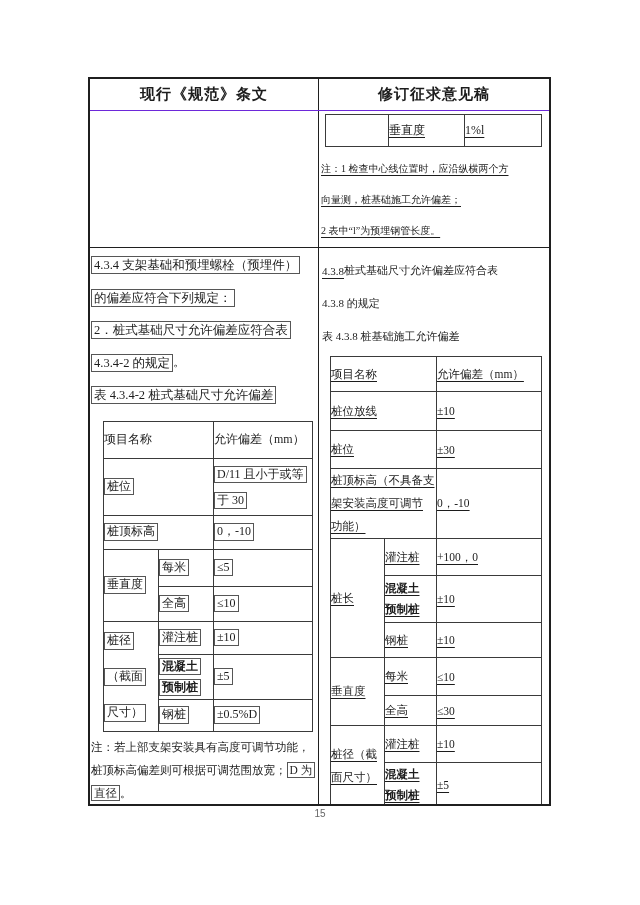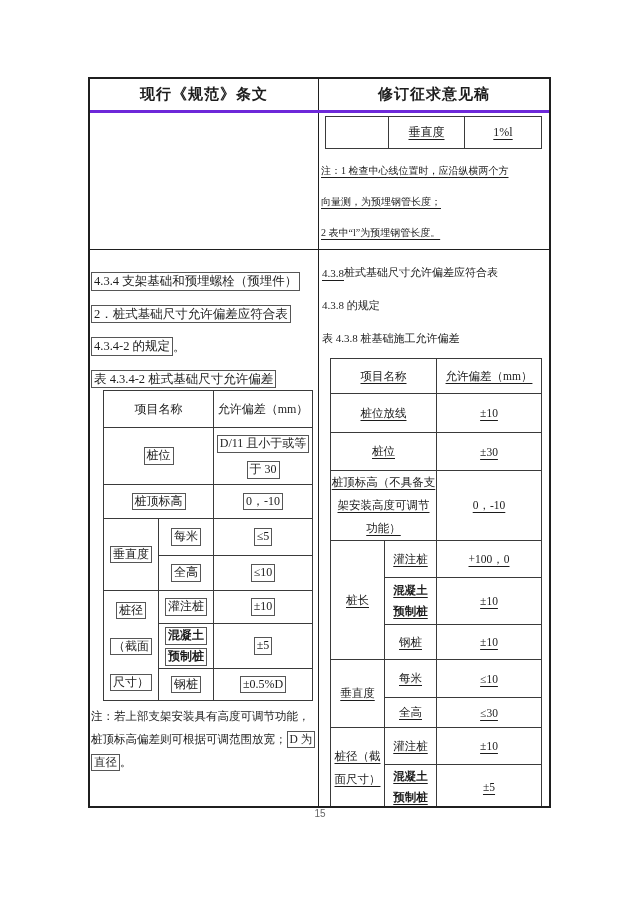--- a/index.html
+++ b/index.html
@@ -9,40 +9,40 @@
     color:#1c1c1c;
   }
   .page{position:relative;width:640px;height:905px;background:#fff;overflow:hidden;}
   .sheet{
     position:absolute;left:88px;top:77px;width:459px;
     border:2px solid #1f1f1f;background:#fff;
   }
   .row{display:flex;}
   .col-l{width:229px;border-right:1px solid #1f1f1f;box-sizing:border-box;overflow:hidden;}
   .col-r{width:230px;box-sizing:border-box;overflow:hidden;}
-  .header-row{height:31px;border-bottom:3px solid #6d28d9;}
+  .header-row{height:31px;border-bottom:1px solid #6d28d9;}
   .hcell{display:flex;align-items:center;justify-content:center;
          font-weight:bold;font-size:15px;letter-spacing:1px;}
   .row1{height:136px;border-bottom:1px solid #1f1f1f;}
   .row2{height:556px;}
 
   
   .tbl{border-collapse:collapse;table-layout:fixed;}
-  .tbl td{border:1px solid #3a3a3a;text-align:center;vertical-align:middle;padding:0;overflow:hidden;}
+  .tbl td{border:1px solid #3a3a3a;vertical-align:middle;padding:0;overflow:hidden;}
   .ftable{width:216px;margin:3px 0 0 6px;font-size:12px;}
   .ltable{width:209px;margin:2px 0 0 13px;font-size:12px;}
   .rtable{width:211px;margin:3px 0 0 11px;font-size:11.5px;}
 
   
   .box{display:inline-block;border:1px solid #565656;padding:0 2px;line-height:1.3;}
   .u{text-decoration:underline;text-underline-offset:3px;text-decoration-thickness:1px;}
 
   
   .lparas{margin:8px 0 0 1px;font-size:12.5px;}
-  .pline{height:32.5px;display:flex;align-items:flex-end;}
+  .pline{height:32.5px;display:flex;align-items:flex-start;}
   .rparas{margin:6px 0 0 3px;font-size:11px;}
   .rline{height:33px;display:flex;align-items:center;}
 
   
   .frnotes{font-size:10px;line-height:31px;margin:6px 0 0 2px;}
   .lnote{margin:4px 0 0 1px;font-size:11.5px;line-height:23px;}
 
   
   .cl26{line-height:26px;}
   .cl36{line-height:36px;}
@@ -85,32 +85,36 @@
               <span class="u">垂直度</span>
             </td>
             <td>
               <span class="u">1%l</span>
             </td>
           </tr>
         </tbody>
           </table>
         <div class="frnotes">
           <div><span class="u">注：1 检查中心线位置时，应沿纵横两个方</span></div>
-          <div><span class="u">向量测，为预埋钢管长度；</span></div>
+          <div><span class="u">向量测，桩基础施工允许偏差；</span></div>
           <div><span class="u">2 表中“l”为预埋钢管长度。</span></div>
         </div>
       </div>
     </div>
 
     <div class="row row2">
 
       <div class="col-l">
         <div class="lparas">
           <div class="pline">
               <span class="box">4.3.4 支架基础和预埋螺栓（预埋件）</span>
+              <span></span>
+            </div>
+          <div class="pline">
+              <span class="box">的偏差应符合下列规定：</span>
               <span></span>
             </div>
           <div class="pline">
               <span class="box">2．桩式基础尺寸允许偏差应符合表</span>
               <span></span>
             </div>
           <div class="pline">
               <span class="box">4.3.4-2 的规定</span>
               <span>。</span>
             </div>

